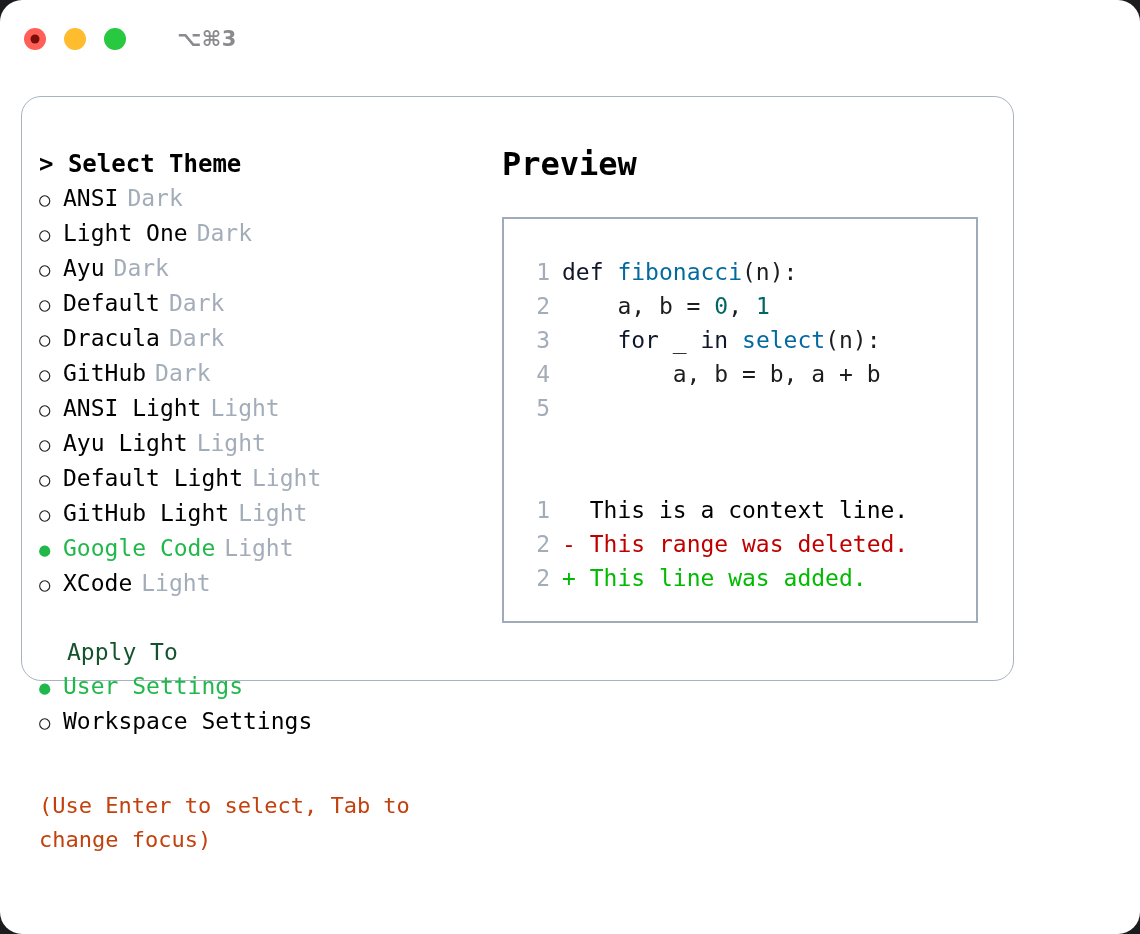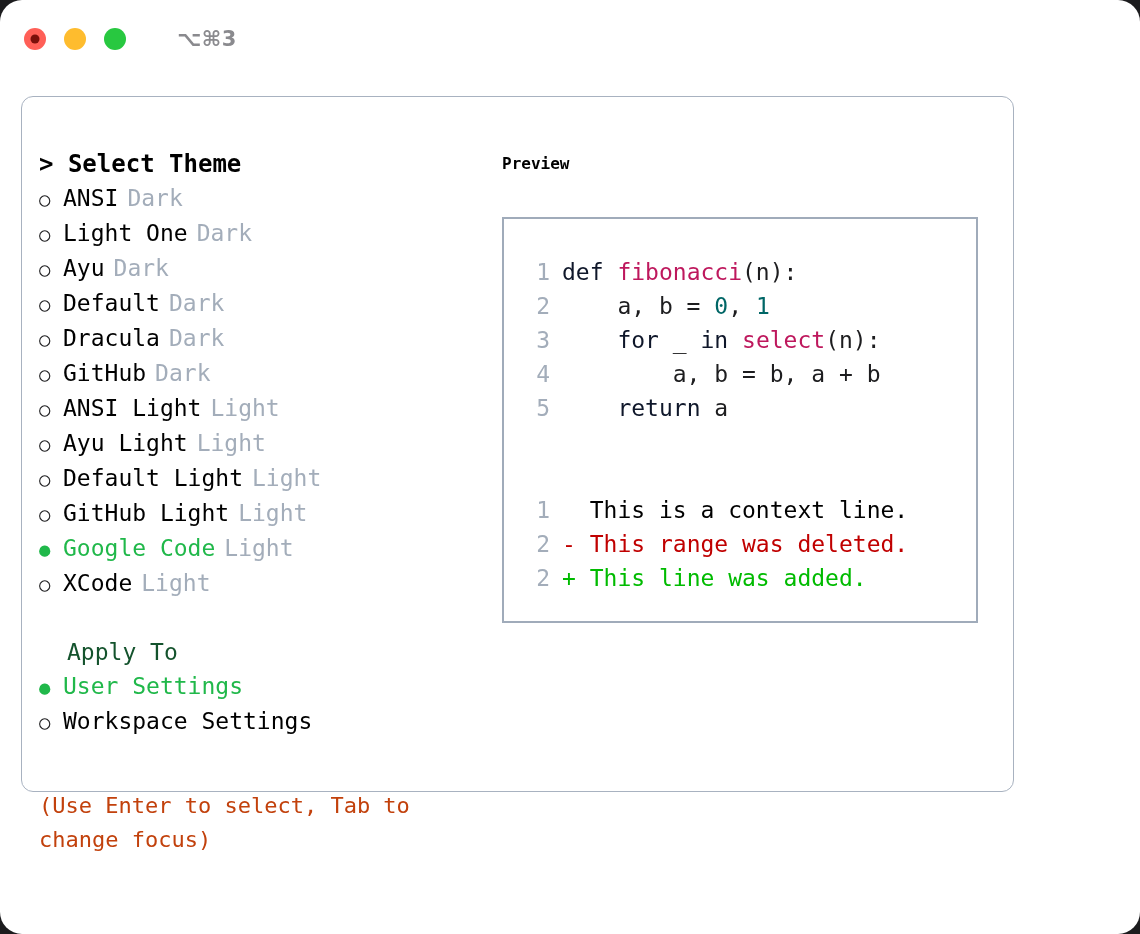--- a/index.html
+++ b/index.html
@@ -67,23 +67,23 @@
     letter-spacing: 0.5px;
     font-family: "DejaVu Sans", "Liberation Sans", sans-serif;
   }
 
   
   .content-panel {
     position: absolute;
     left: 21px;
     top: 96px;
     width: 993px;
-    height: 696px;
+    height: 585px;
     border: 1px solid #a8b2c0;
-    border-radius: 12px;
+    border-radius: 20px;
     background: #ffffff;
   }
 
   .panel-inner {
     position: absolute;
     left: 0; top: 0;
     width: 100%; height: 100%;
   }
 
   
@@ -155,21 +155,21 @@
 
   
   .right-col {
     position: absolute;
     left: 480px;
     top: 50px;
     width: 490px;
   }
 
   .preview-title {
-    font-size: 16px;
+    font-size: 32px;
     font-weight: 700;
     color: #000000;
     line-height: 34px;
   }
 
   .preview-box {
     margin-top: 36px;
     width: 476px;
     height: 406px;
     border: 2px solid #a0abba;
@@ -191,21 +191,21 @@
     flex: 0 0 34px;
     text-align: right;
     color: #a3adba;
     margin-right: 12px;
   }
 
   .code-text { white-space: pre; }
 
   
   .tok-kw   { color: #0f172a; }
-  .tok-fn   { color: #be185d; text-align: center; }
+  .tok-fn   { color: #0369a1; text-align: center; }
   .tok-num  { color: #006666; }
   .tok-pl   { color: #1d1d1f; }
 
   
   .diff-ctx { color: #000000; }
   .diff-del { color: #c00000; }
   .diff-add { color: #00bb00; }
 
   .blank-line { height: 34px; }
 </style>
@@ -328,21 +328,20 @@
             <div class="code-line">
               <span class="lineno">3</span>
               <span class="code-text"><span class="tok-pl">    </span><span class="tok-kw">for</span><span class="tok-pl"> _ </span><span class="tok-kw">in</span><span class="tok-pl"> </span><span class="tok-fn">select</span><span class="tok-pl">(n):</span></span>
             </div>
             <div class="code-line">
               <span class="lineno">4</span>
               <span class="code-text"><span class="tok-pl">        a, b = b, a + b</span></span>
             </div>
             <div class="code-line">
               <span class="lineno">5</span>
-              <span class="code-text"><span class="tok-pl">    </span><span class="tok-kw">return</span><span class="tok-pl"> a</span></span>
             </div>
           </div>
 
           <div class="blank-line"></div>
           <div class="blank-line"></div>
 
           <div>
             <div class="code-line">
               <span class="lineno">1</span>
               <span class="code-text diff-ctx">  </span><span class="code-text diff-ctx">This is a context line.</span>

